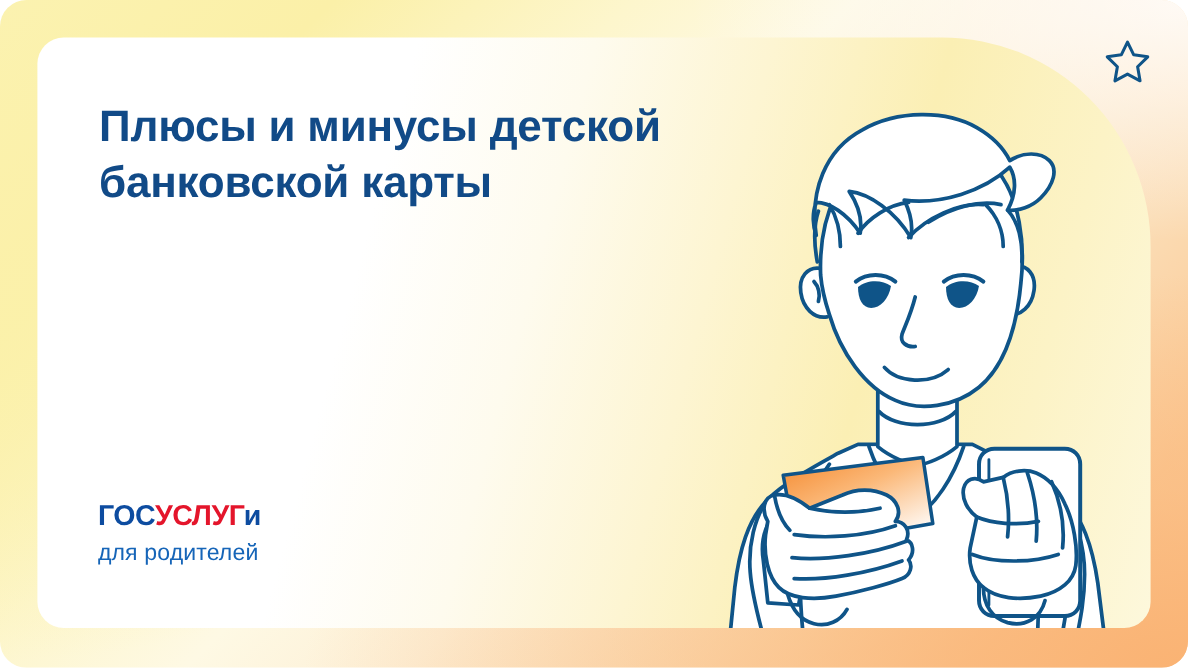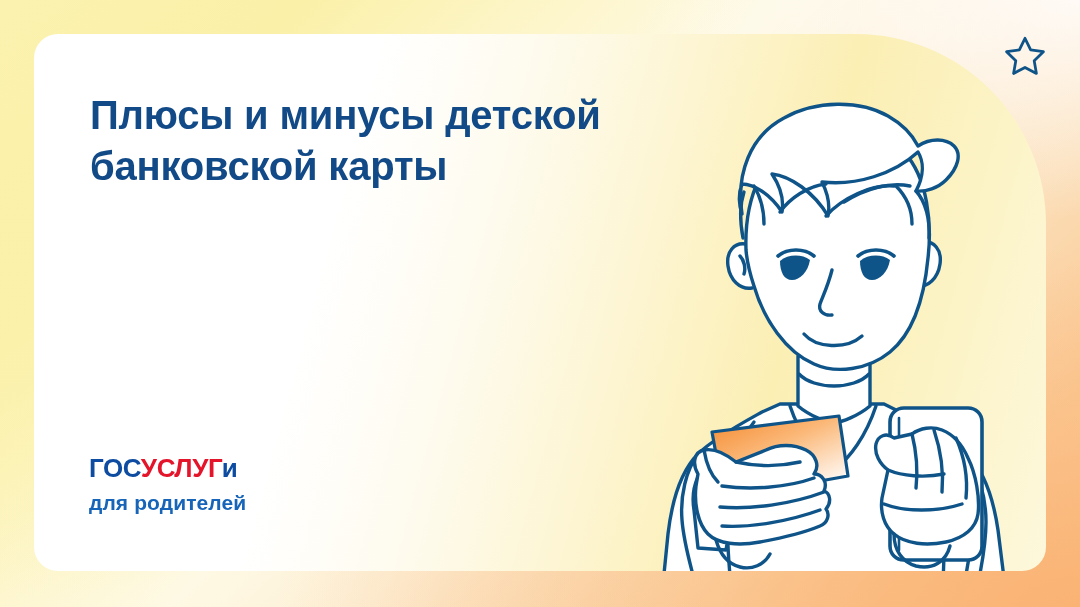--- a/index.html
+++ b/index.html
@@ -16,20 +16,21 @@
       linear-gradient(135deg,
         #FBF2B0 0%,
         #FBF0A8 18%,
         #FDF6CC 34%,
         #FEF9E4 46%,
         #FDEFD6 58%,
         #FBDCB4 74%,
         #FBC894 88%,
         #FAC08A 100%);
     overflow:hidden;
+    border-radius:24px;
   }
 
   
   #stage::after{
     content:"";
     position:absolute; inset:0;
     background:
       radial-gradient(120% 95% at 100% 100%, rgba(250,178,114,0.95) 0%, rgba(250,186,126,0.55) 28%, rgba(250,190,130,0.0) 62%),
       radial-gradient(70% 60% at 100% 0%, rgba(255,252,250,0.9) 0%, rgba(255,250,246,0.0) 60%),
       radial-gradient(60% 70% at 0% 50%, rgba(251,241,170,0.85) 0%, rgba(251,241,170,0.0) 70%);
@@ -89,21 +90,21 @@
     letter-spacing:-0.4px;
     line-height:1;
     white-space:nowrap;
   }
   .logo-wordmark .seg-a { color:#0D4CA0; }
   .logo-wordmark .seg-b { color:#E4152B; }
   .logo-wordmark .seg-c { color:#0D4CA0; }
   .logo-sub {
     margin-top:11px;
     font-size:21px;
-    font-weight:700;
+    font-weight:400;
     color:#1665B8;
     letter-spacing:0.1px;
     line-height:1;
   }
 
   
   .illustration {
     position:absolute;
     left:560px;
     top:0;

